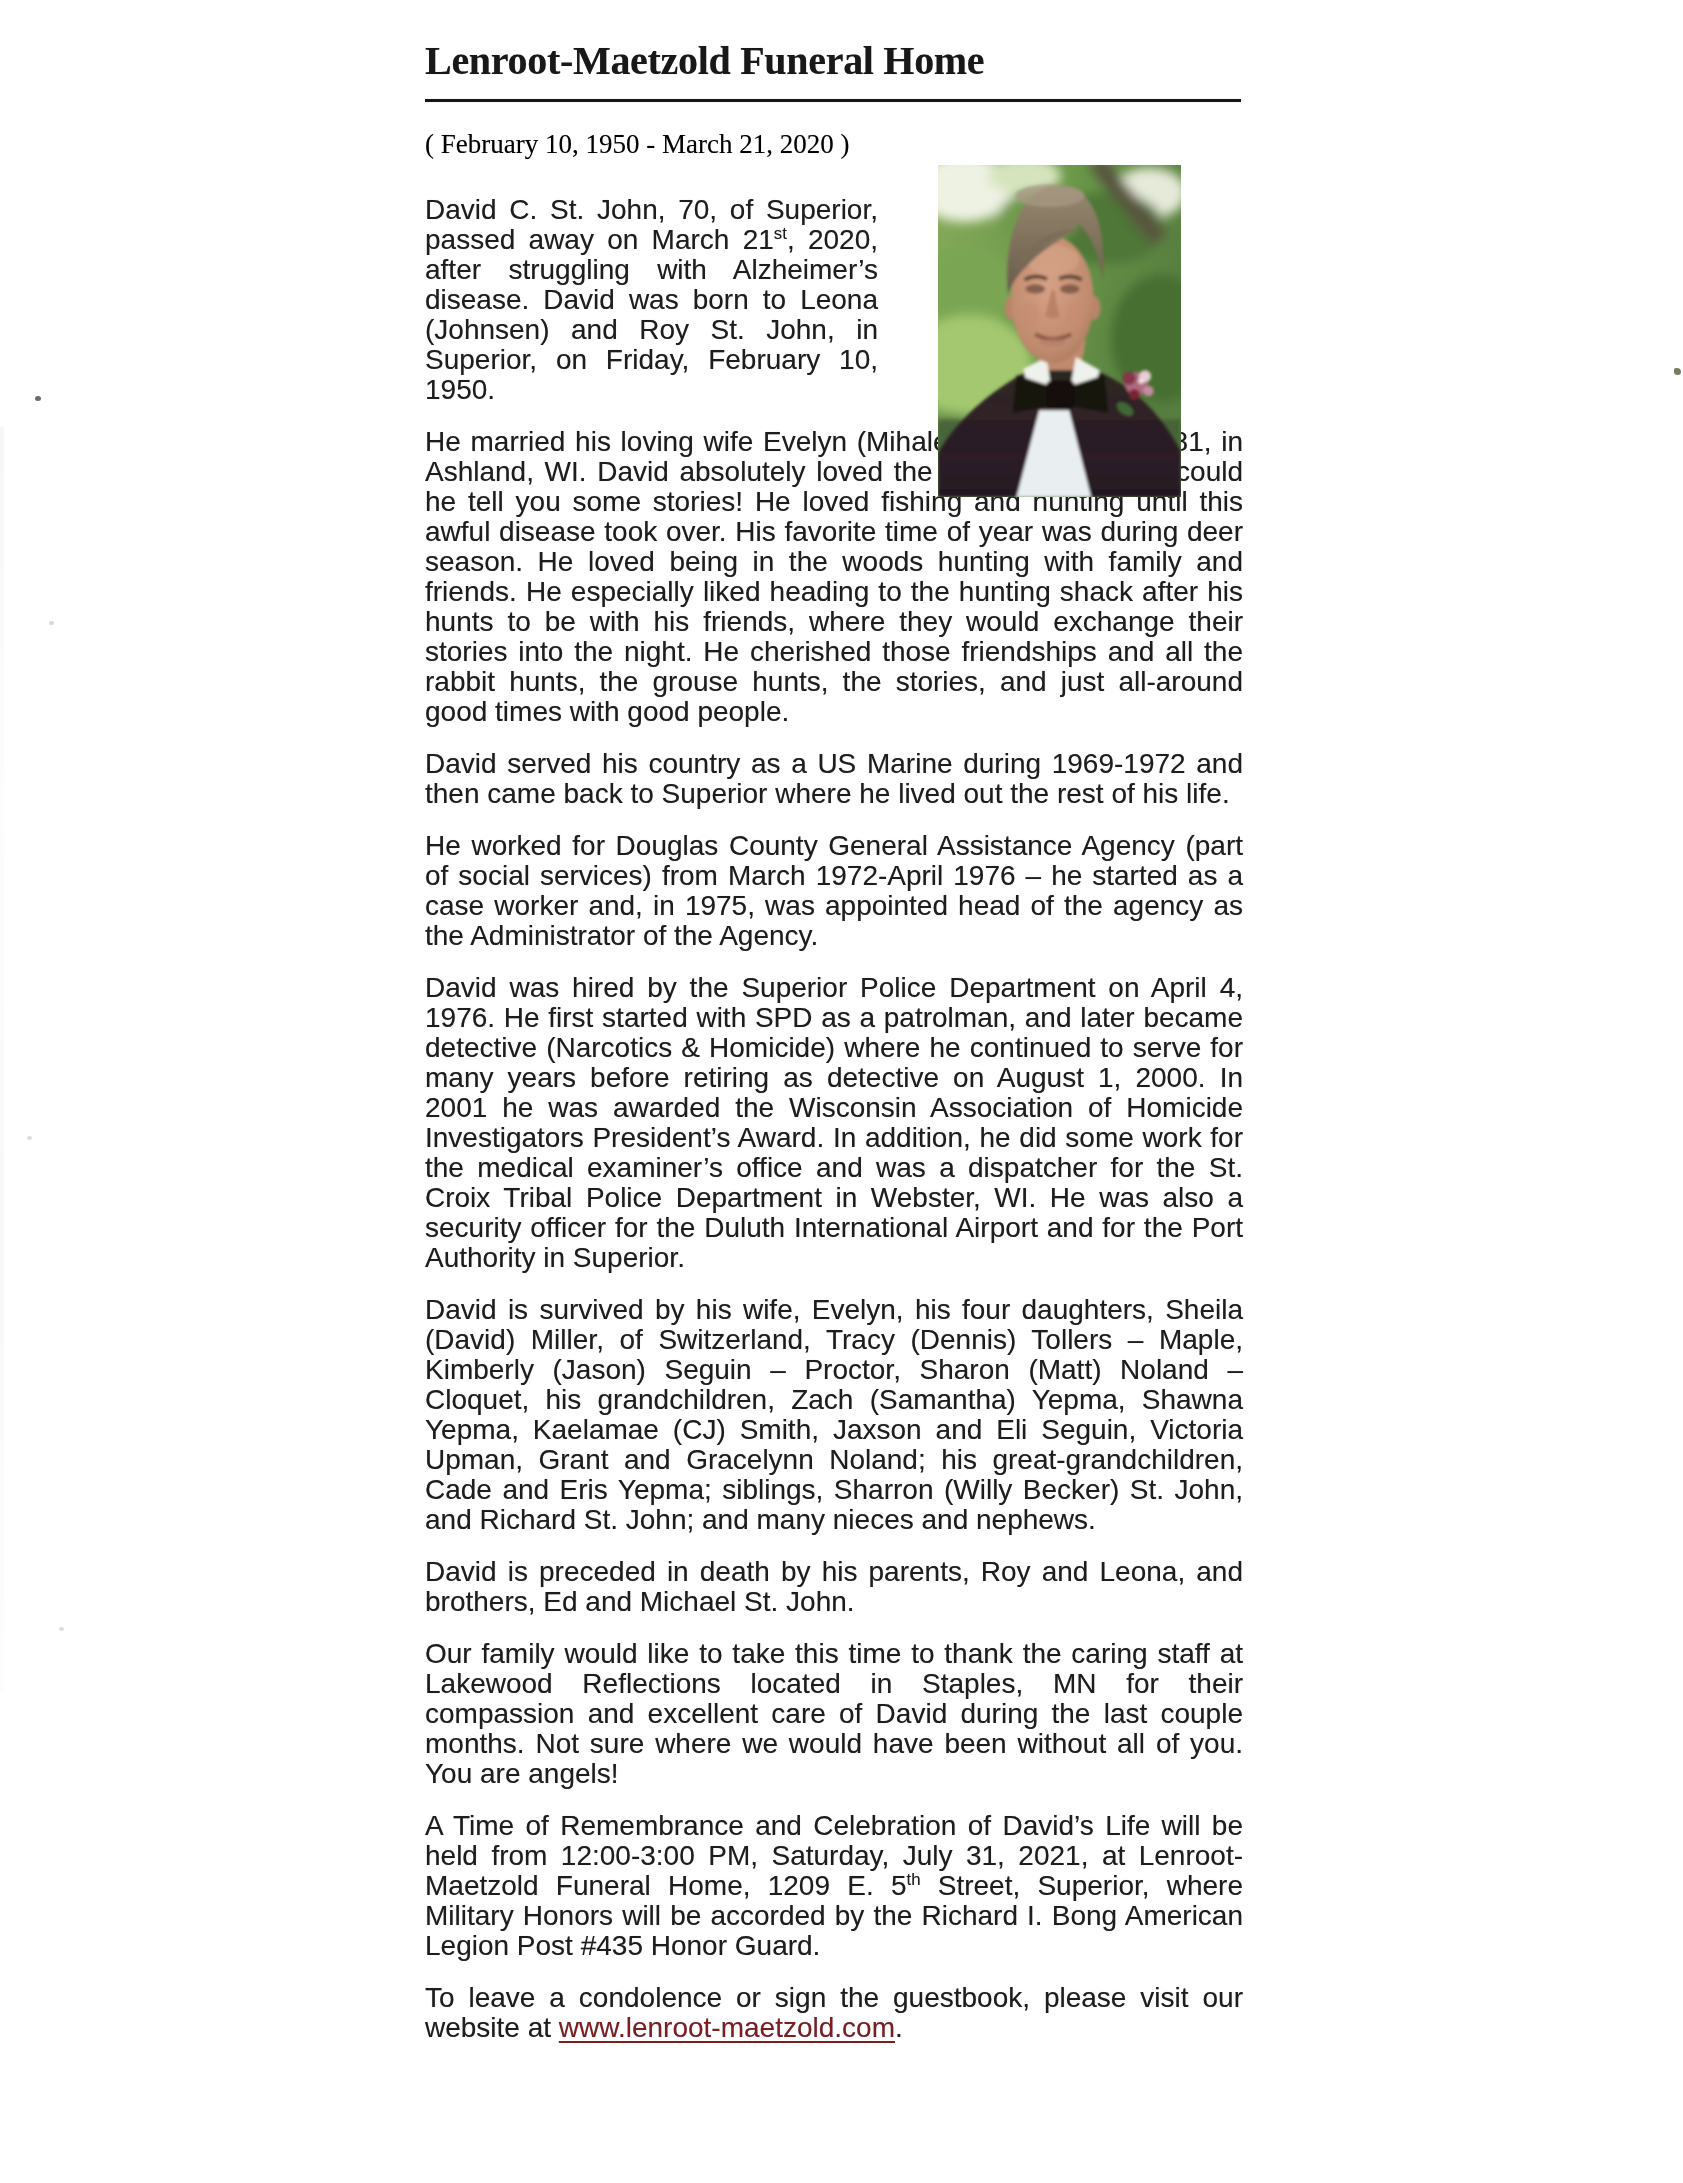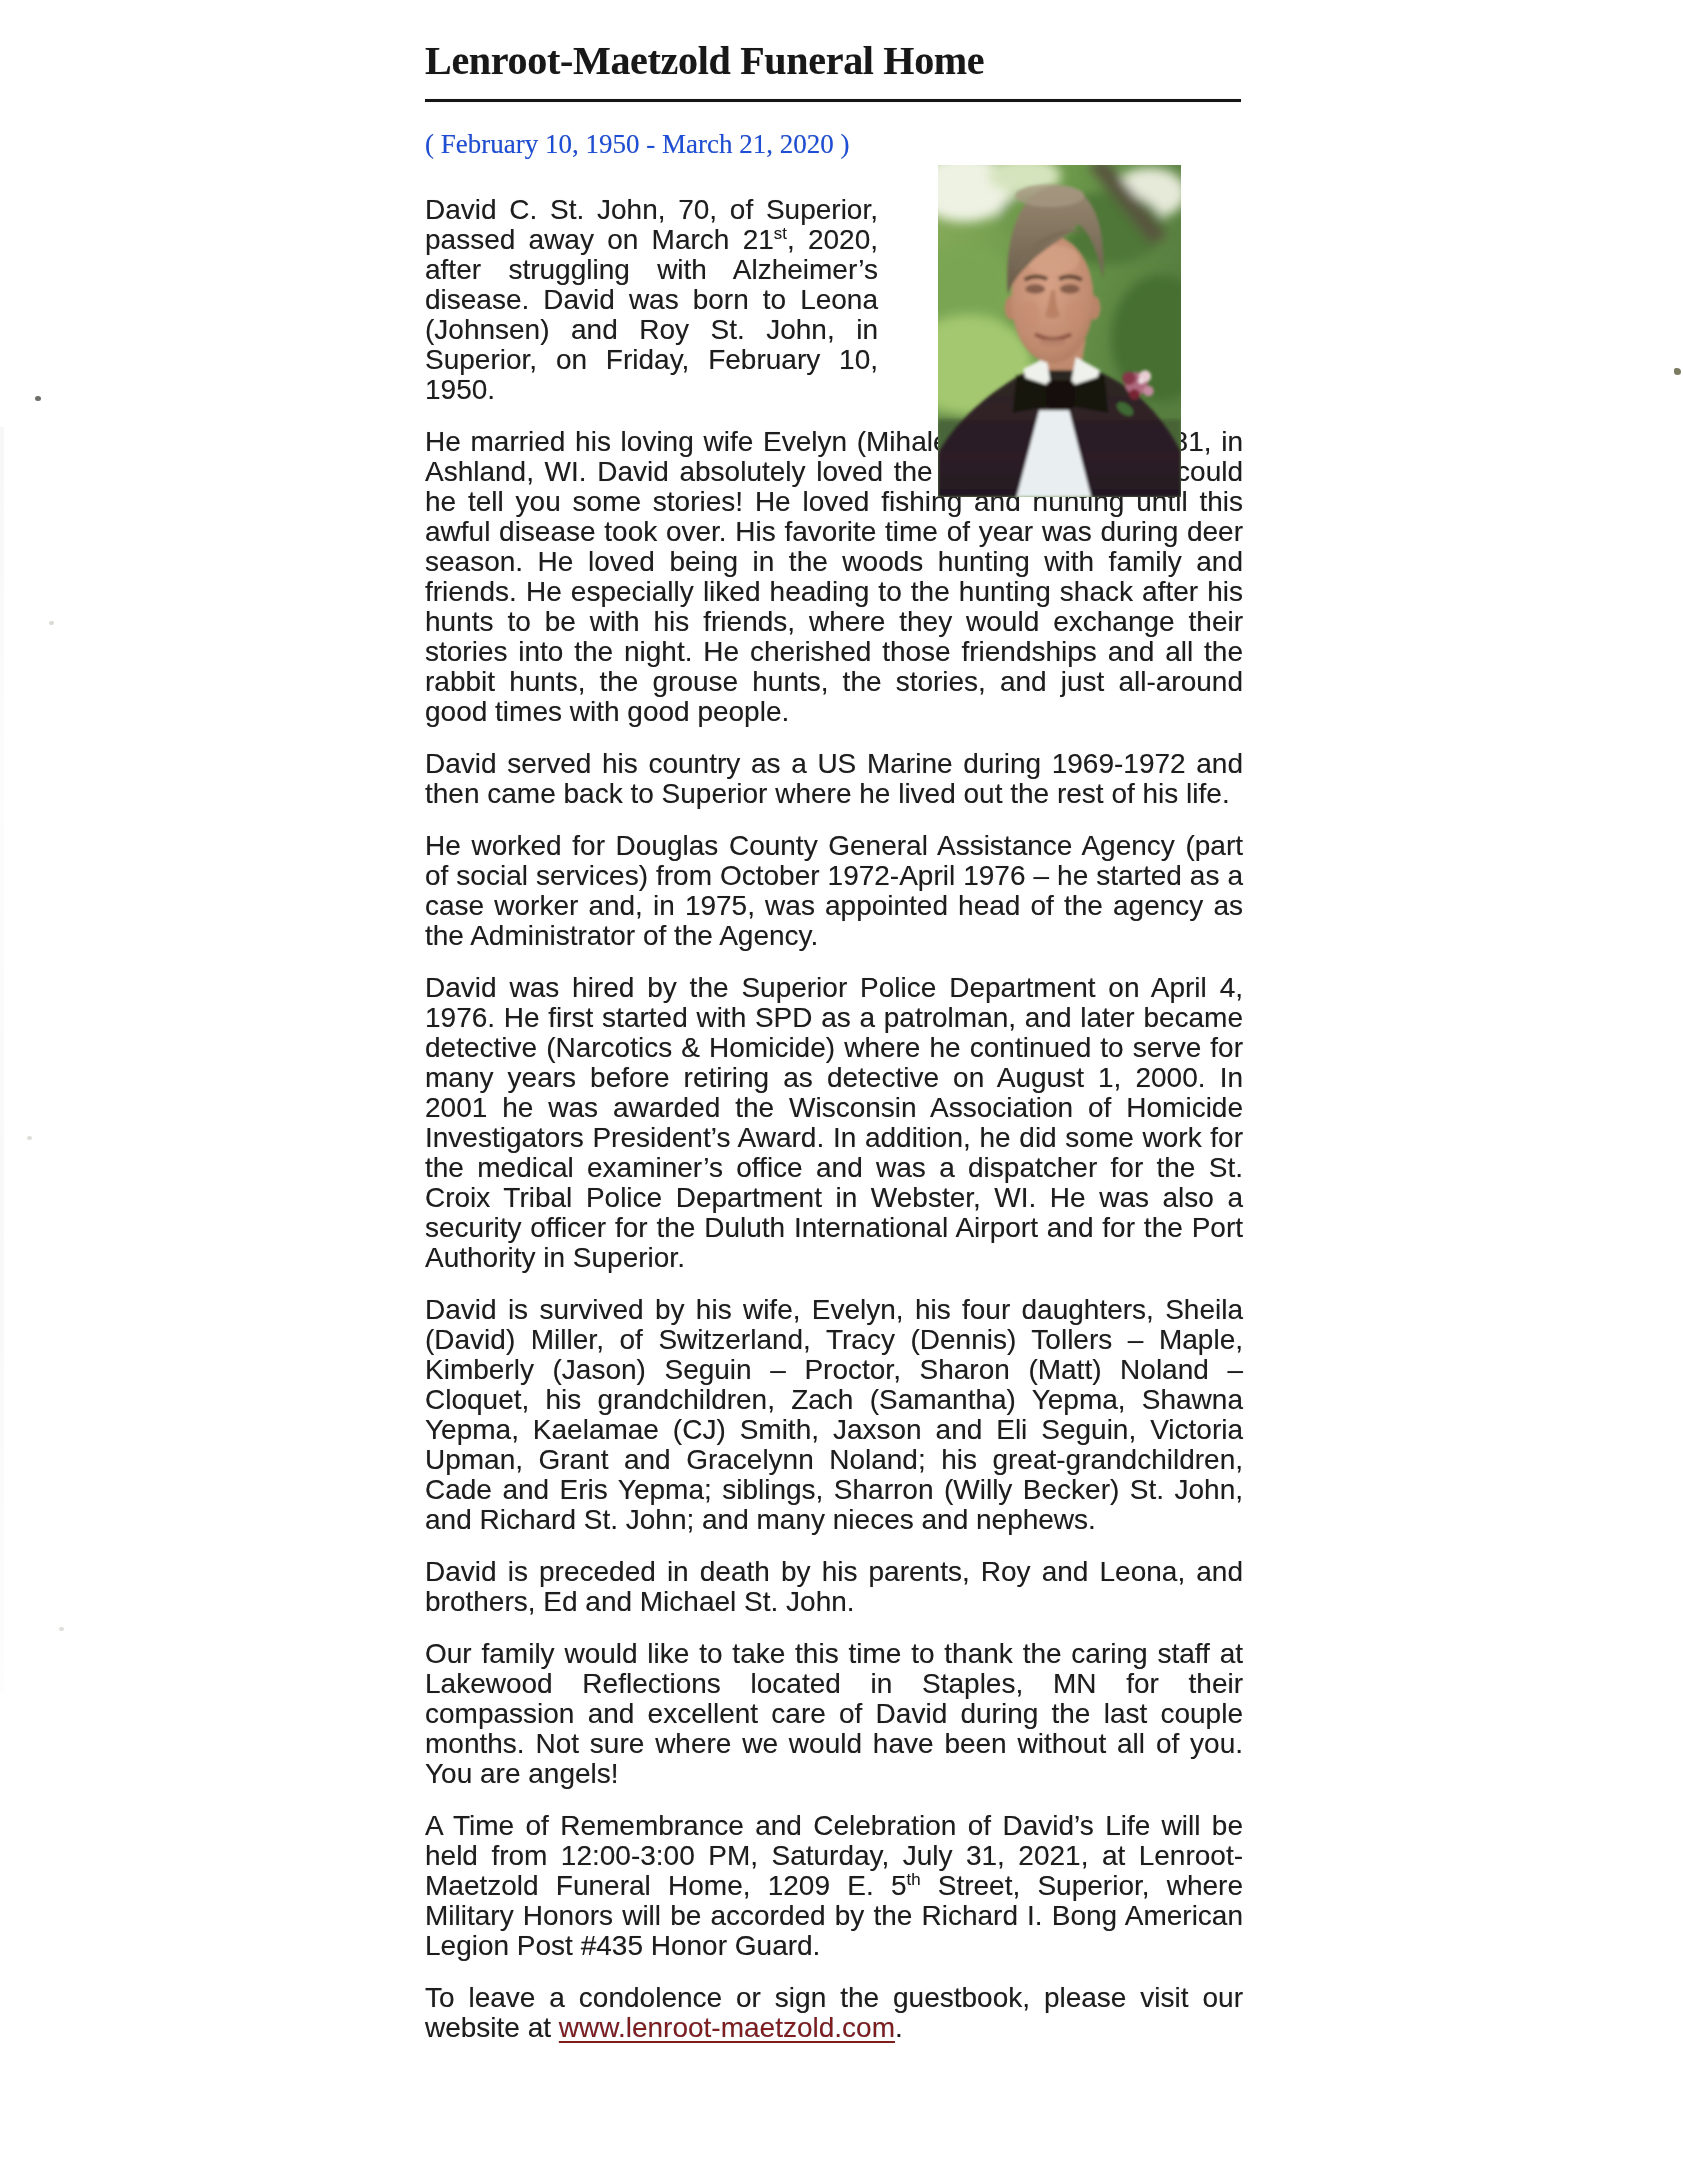--- a/index.html
+++ b/index.html
@@ -45,21 +45,21 @@
     font-size: 36px;
     line-height: 1.1;
     color: #1c1c1c;
     text-shadow: 0 0 0.7px rgba(20,20,20,0.4);
   }
   .life-dates {
     margin: 27px 0 0 0;
     font-family: "Liberation Serif", serif;
     font-size: 27px;
     line-height: 1.15;
-    color: #1d4ed8;
+    color: #000000;
     text-shadow: 0 0 0.7px rgba(20,20,20,0.35);
   }
 
   .obituary { margin-top: 35px; }
   .para {
     font-size: 28px;
     line-height: 30px;
     text-align: justify;
     margin: 0 0 22px 0;
     color: #1d1d1d;
@@ -111,21 +111,21 @@
 <div class="page">
 
   <div class="content">
     <h1 class="fh-title">Lenroot-Maetzold Funeral Home</h1>
     <div class="divider"></div>
     <div class="life-dates">( February 10, 1950 - March 21, 2020 )</div>
     <div class="obituary">
         <p class="para narrow">David C. St. John, 70, of Superior, passed away on March 21<sup>st</sup>, 2020, after struggling with Alzheimer’s disease. David was born to Leona (Johnsen) and Roy St. John, in Superior, on Friday, February 10, 1950.</p>
         <p class="para">He married his loving wife Evelyn (Mihalek) on June 20, 1981, in Ashland, WI. David absolutely loved the outdoors and boy could he tell you some stories! He loved fishing and hunting until this awful disease took over. His favorite time of year was during deer season. He loved being in the woods hunting with family and friends. He especially liked heading to the hunting shack after his hunts to be with his friends, where they would exchange their stories into the night. He cherished those friendships and all the rabbit hunts, the grouse hunts, the stories, and just all-around good times with good people.</p>
         <p class="para">David served his country as a US Marine during 1969-1972 and then came back to Superior where he lived out the rest of his life.</p>
-        <p class="para">He worked for Douglas County General Assistance Agency (part of social services) from October 1972-April 1976 – he started as a case worker and, in 1975, was appointed head of the agency as the Administrator of the Agency.</p>
+        <p class="para">He worked for Douglas County General Assistance Agency (part of social services) from March 1972-April 1976 – he started as a case worker and, in 1975, was appointed head of the agency as the Administrator of the Agency.</p>
         <p class="para">David was hired by the Superior Police Department on April 4, 1976. He first started with SPD as a patrolman, and later became detective (Narcotics &amp; Homicide) where he continued to serve for many years before retiring as detective on August 1, 2000. In 2001 he was awarded the Wisconsin Association of Homicide Investigators President’s Award. In addition, he did some work for the medical examiner’s office and was a dispatcher for the St. Croix Tribal Police Department in Webster, WI. He was also a security officer for the Duluth International Airport and for the Port Authority in Superior.</p>
         <p class="para">David is survived by his wife, Evelyn, his four daughters, Sheila (David) Miller, of Switzerland, Tracy (Dennis) Tollers – Maple, Kimberly (Jason) Seguin – Proctor, Sharon (Matt) Noland – Cloquet, his grandchildren, Zach (Samantha) Yepma, Shawna Yepma, Kaelamae (CJ) Smith, Jaxson and Eli Seguin, Victoria Upman, Grant and Gracelynn Noland; his great-grandchildren, Cade and Eris Yepma; siblings, Sharron (Willy Becker) St. John, and Richard St. John; and many nieces and nephews.</p>
         <p class="para">David is preceded in death by his parents, Roy and Leona, and brothers, Ed and Michael St. John.</p>
         <p class="para">Our family would like to take this time to thank the caring staff at Lakewood Reflections located in Staples, MN for their compassion and excellent care of David during the last couple months. Not sure where we would have been without all of you. You are angels!</p>
         <p class="para">A Time of Remembrance and Celebration of David’s Life will be held from 12:00-3:00 PM, Saturday, July 31, 2021, at Lenroot-Maetzold Funeral Home, 1209 E. 5<sup>th</sup> Street, Superior, where Military Honors will be accorded by the Richard I. Bong American Legion Post #435 Honor Guard.</p>
         <p class="para">To leave a condolence or sign the guestbook, please visit our website at <a href="#" class="weblink">www.lenroot-maetzold.com</a>.</p>
       </div>
   </div>
 
   <div class="photo">

